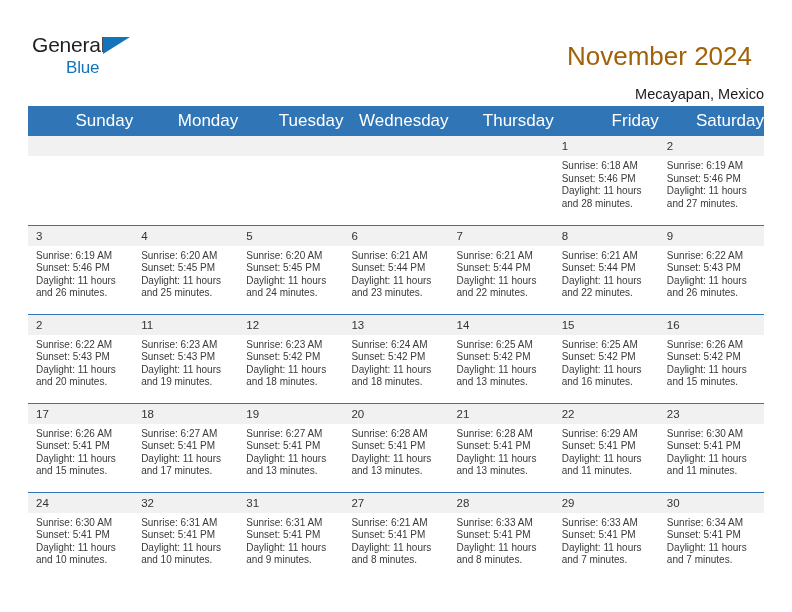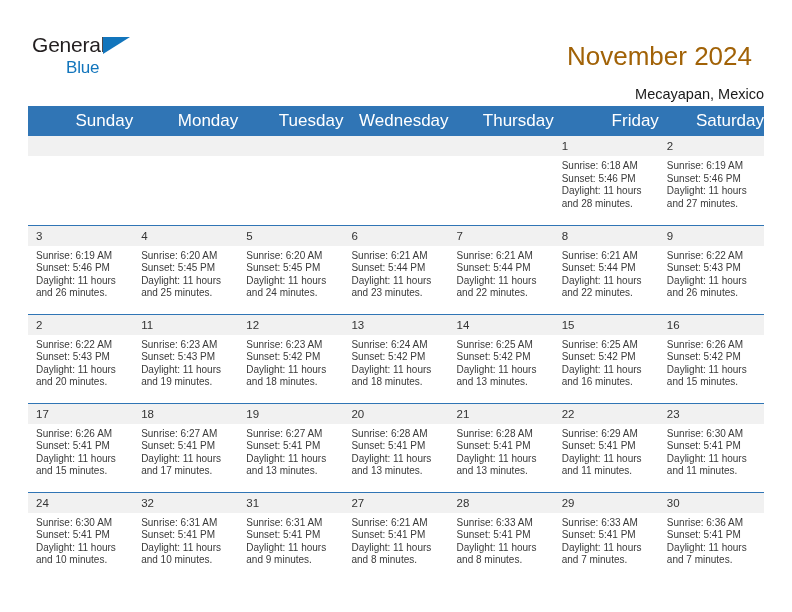--- a/index.html
+++ b/index.html
@@ -462,21 +462,21 @@
             <div class="info">
               <div>Sunrise: 6:33 AM</div>
               <div>Sunset: 5:41 PM</div>
               <div>Daylight: 11 hours</div>
               <div>and 7 minutes.</div>
             </div>
           </td>
           <td class="daycell">
             <span class="daynum">30</span>
             <div class="info">
-              <div>Sunrise: 6:36 AM</div>
+              <div>Sunrise: 6:34 AM</div>
               <div>Sunset: 5:41 PM</div>
               <div>Daylight: 11 hours</div>
               <div>and 7 minutes.</div>
             </div>
           </td>
         </tr>
       </tbody>
   </table>
 
 </div>

